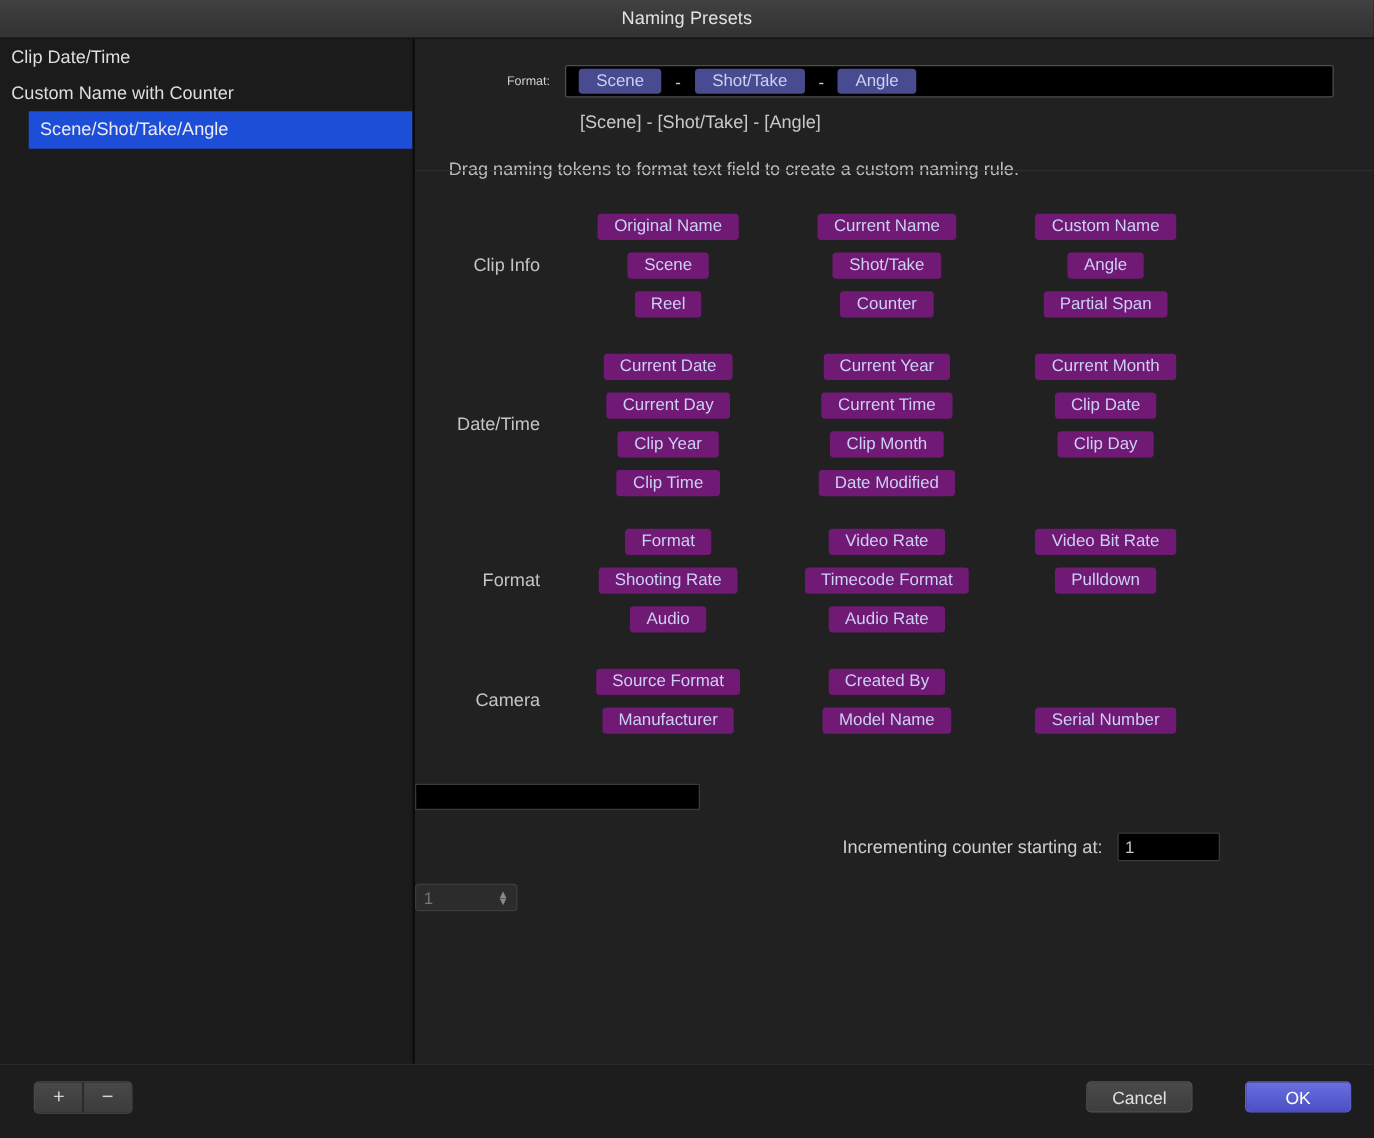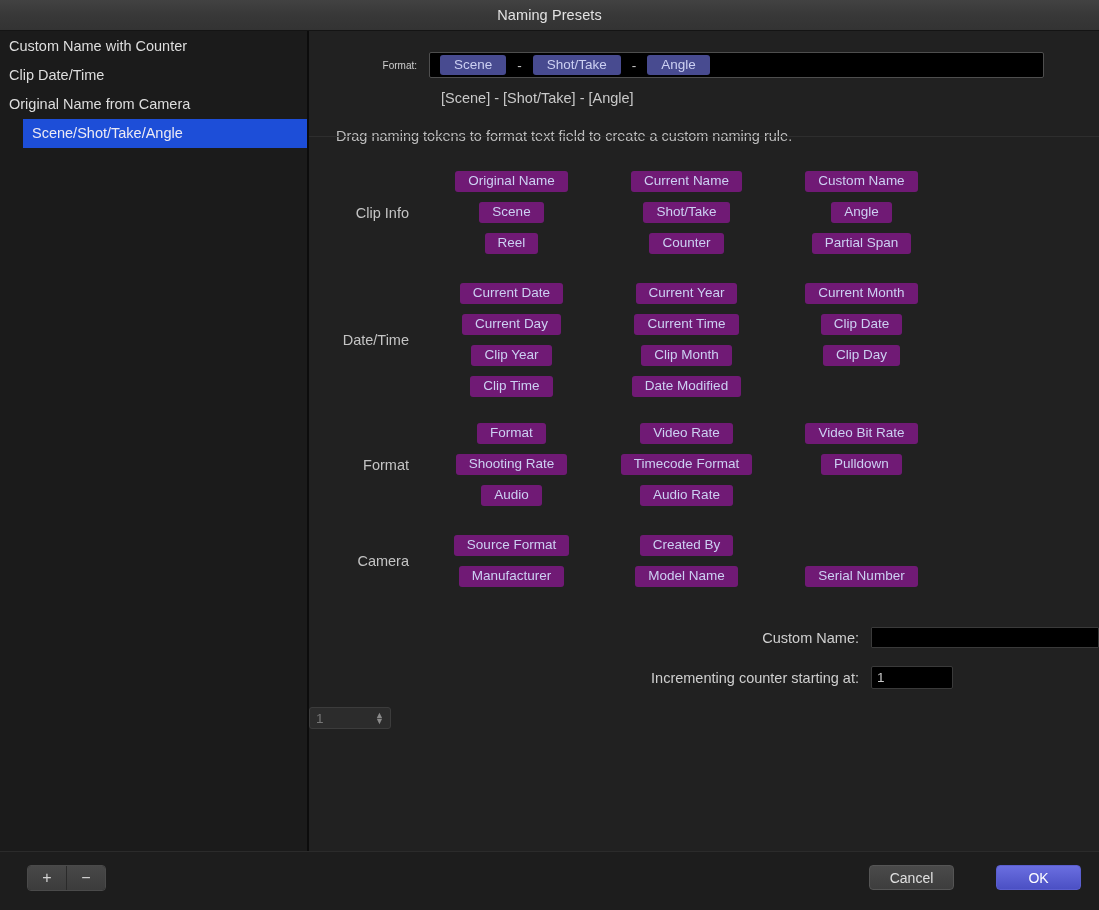--- a/index.html
+++ b/index.html
@@ -306,23 +306,22 @@
 <body>
 
 <div id="titlebar">
   <div id="titlebar-text">Naming Presets</div>
 </div>
 
 <div id="content">
 
   <div id="sidebar">
 
-  <div class="preset-row">Custom Name with Counter</div>
-      <div class="preset-row">Clip Date/Time</div>
-      <div class="preset-row">Original Name from Camera</div>
+  <div class="preset-row">Clip Date/Time</div>
+      <div class="preset-row">Custom Name with Counter</div>
       <div class="preset-row selected">Scene/Shot/Take/Angle</div>
     </div>
 
   <div id="panel">
 
     <div id="format-row">
       <div id="format-label">Format:</div>
       <div id="format-field">
 
       <span class="ftoken">Scene</span>
@@ -394,21 +393,20 @@
             <span></span>
             <span class="token">Manufacturer</span>
             <span class="token">Model Name</span>
             <span class="token">Serial Number</span>
           </div>
         </div>
       </div>
 
     <div id="form">
       <div class="form-row">
-        <div class="form-label">Custom Name:</div>
         <div id="custom-name-input"></div>
       </div>
       <div class="form-row">
         <div class="form-label">Incrementing counter starting at:</div>
         <div id="counter-input">1</div>
       </div>
       <div class="form-row">
         <div id="digits-stepper">
           <span>1</span>
           <span class="stepper-arrows">

